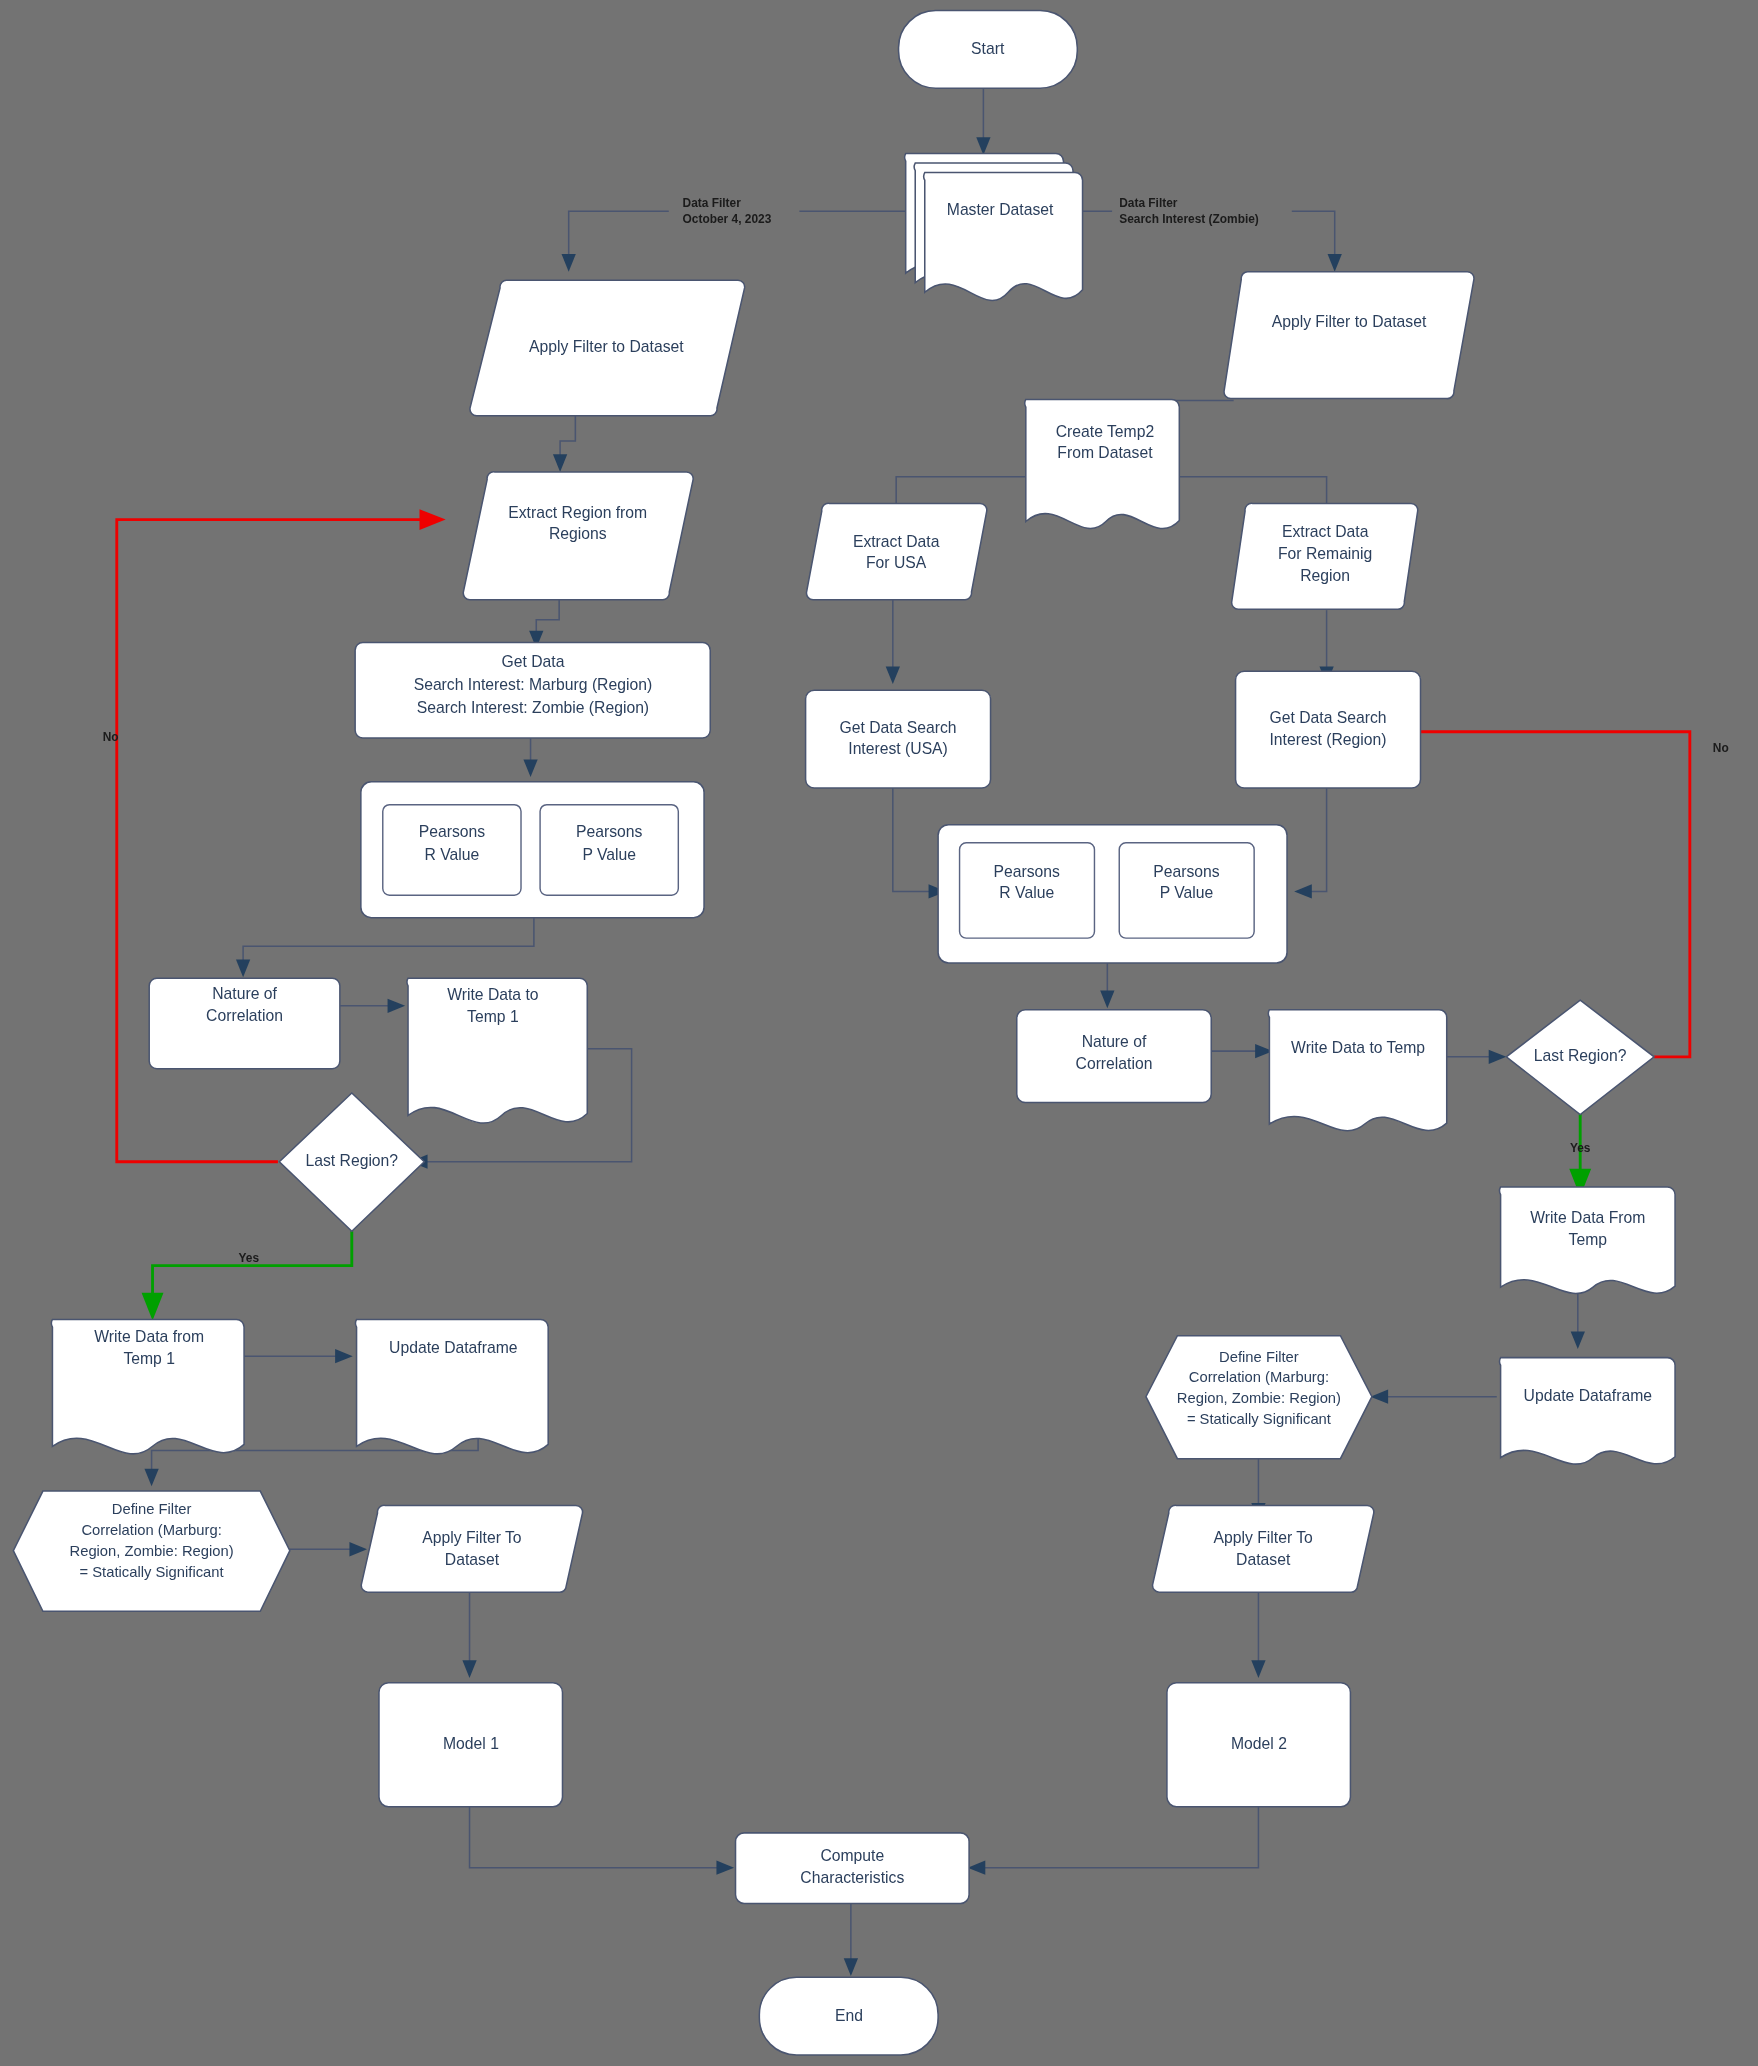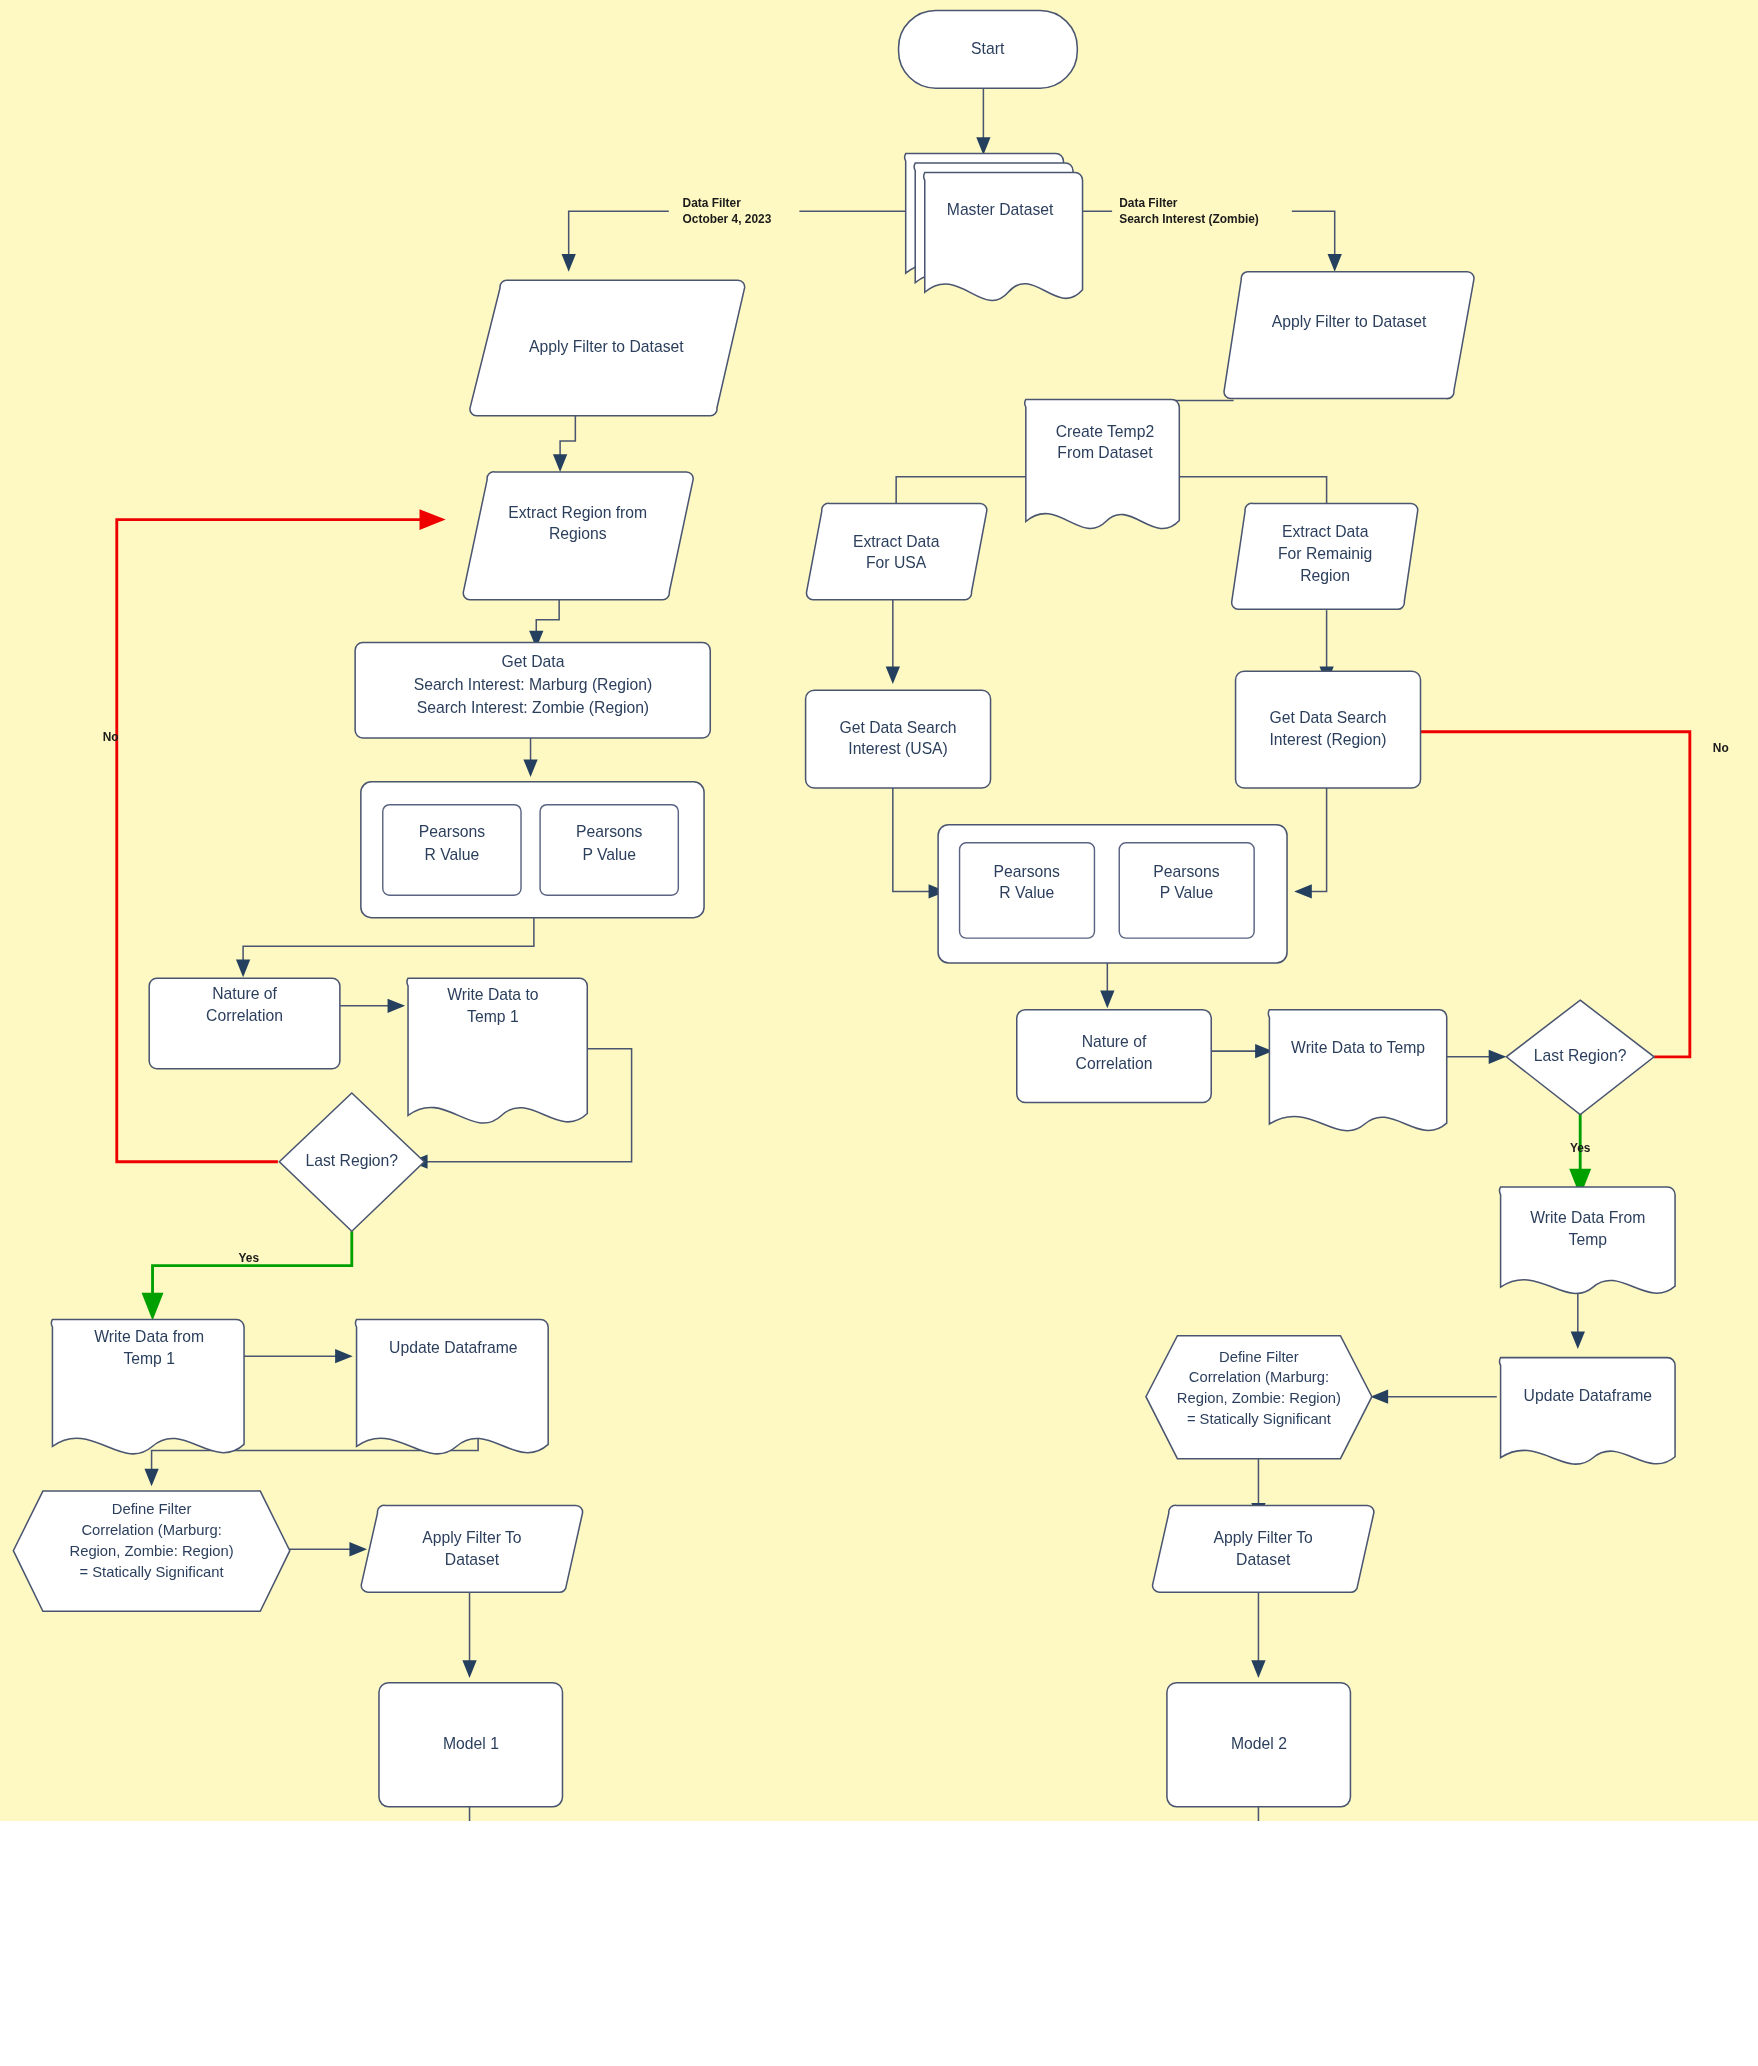--- a/index.html
+++ b/index.html
@@ -6,22 +6,22 @@
     margin: 0;
     padding: 0;
     background: #ffffff;
   }
   body {
     font-family: "Liberation Sans", sans-serif;
   }
   #canvas-wrap {
     position: relative;
     width: 1758px;
-    height: 1821px;
-    background: #fef9c3;
+    height: 2066px;
+    background: #737373;
     overflow: hidden;
   }
   svg#flow {
     position: absolute;
     left: 0; top: 0;
     width: 1758px;
     height: 2066px;
   }
   .shape-stroke {
     fill: #ffffff;

